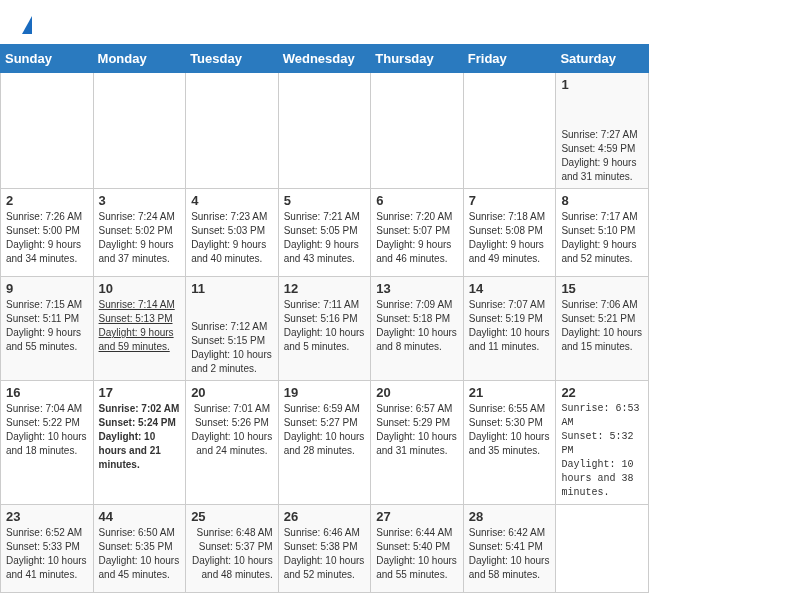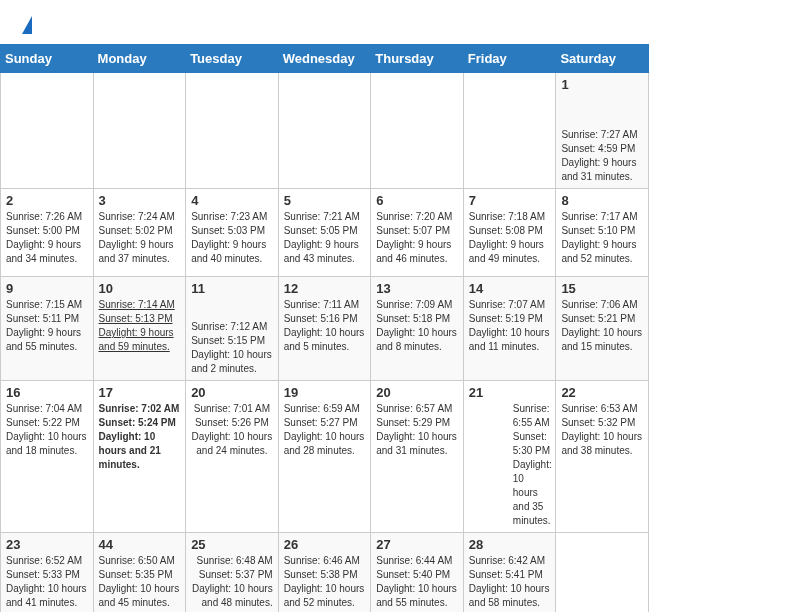--- a/index.html
+++ b/index.html
@@ -272,27 +272,27 @@
 Daylight: 10 hours and 28 minutes.</div>
           </td>
           <td>
             <span class="day-num">20</span>
             <div class="day-info" style="white-space: pre-line;">Sunrise: 6:57 AM
 Sunset: 5:29 PM
 Daylight: 10 hours and 31 minutes.</div>
           </td>
           <td>
             <span class="day-num">21</span>
-            <div class="day-info" style="white-space: pre-line; margin-left: 44px;">Sunrise: 6:55 AM
+            <div class="day-info" style="white-space: pre-line;">Sunrise: 6:55 AM
 Sunset: 5:30 PM
 Daylight: 10 hours and 35 minutes.</div>
           </td>
           <td>
             <span class="day-num">22</span>
-            <div class="day-info" style="white-space: pre-line;">Sunrise: 6:53 AM
+            <div class="day-info" style="white-space: pre-line; font-family: Liberation Mono, monospace;">Sunrise: 6:53 AM
 Sunset: 5:32 PM
 Daylight: 10 hours and 38 minutes.</div>
           </td>
         </tr>
         <tr>
           <td>
             <span class="day-num">23</span>
             <div class="day-info" style="white-space: pre-line;">Sunrise: 6:52 AM
 Sunset: 5:33 PM
 Daylight: 10 hours and 41 minutes.</div>

